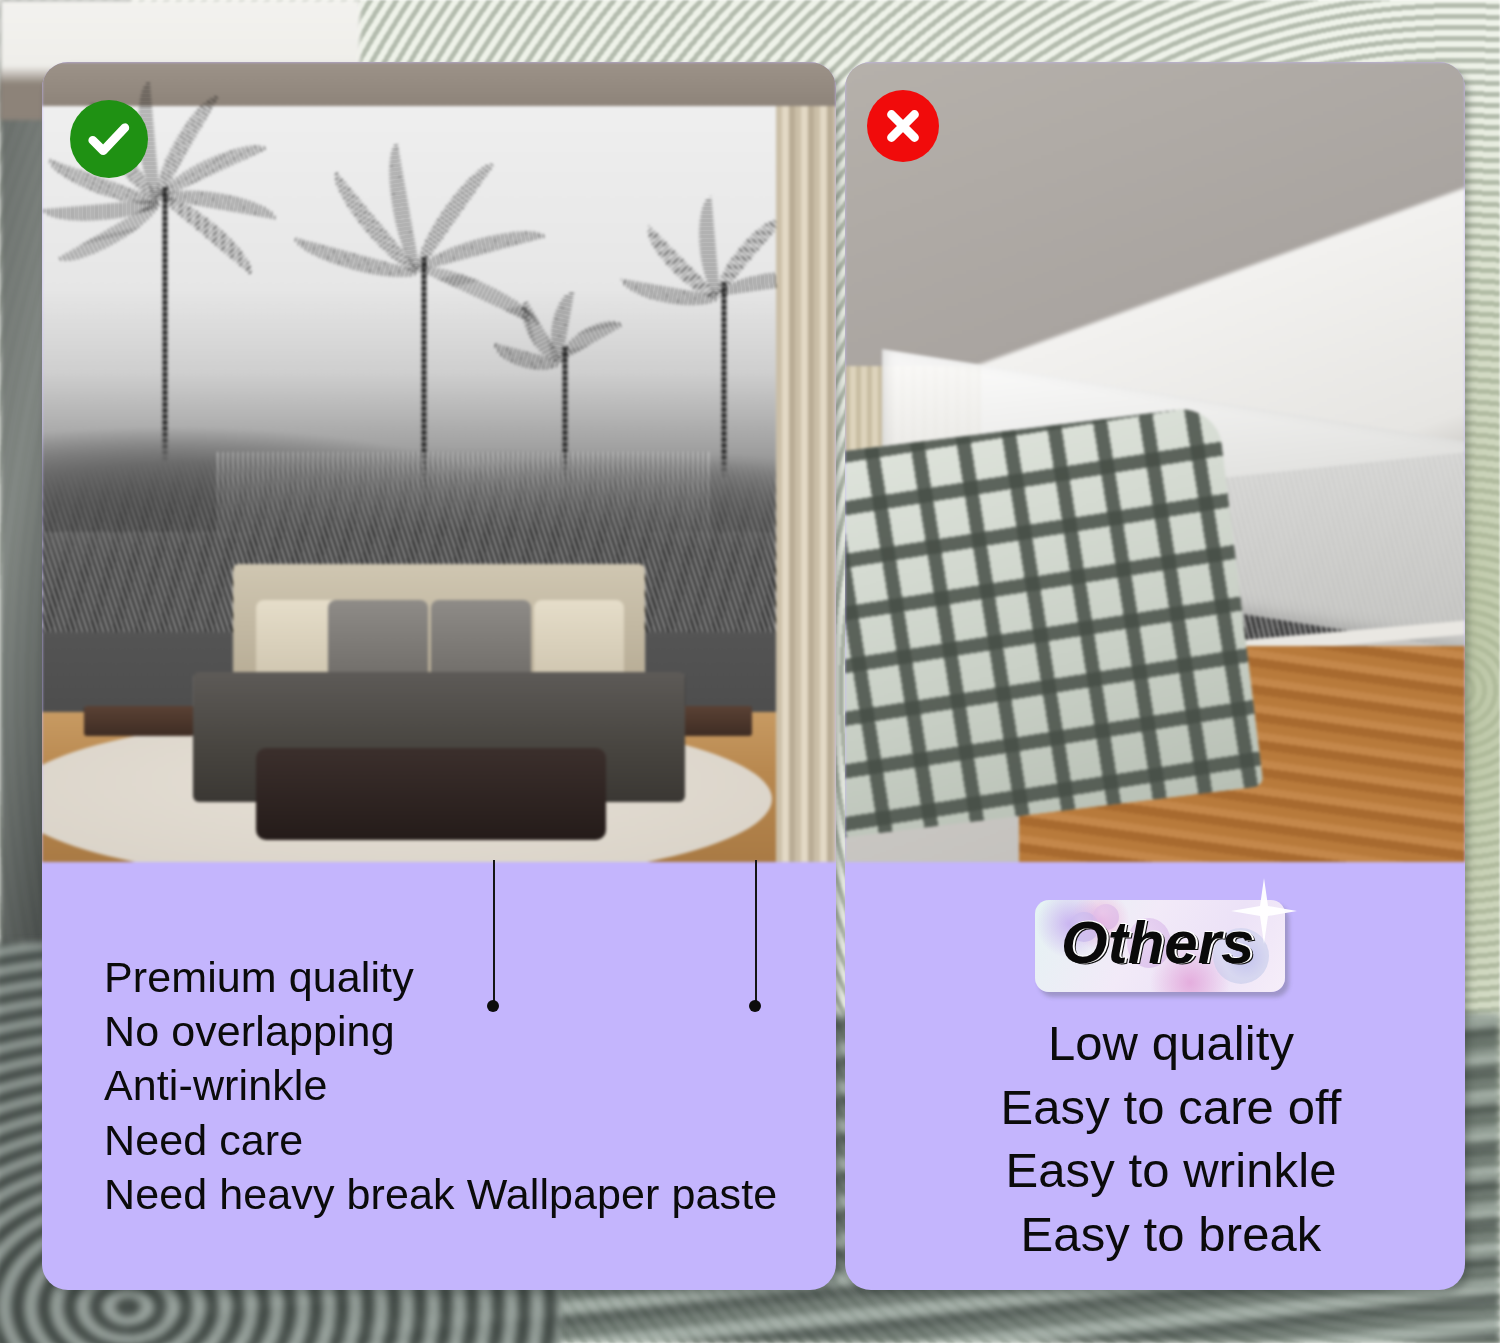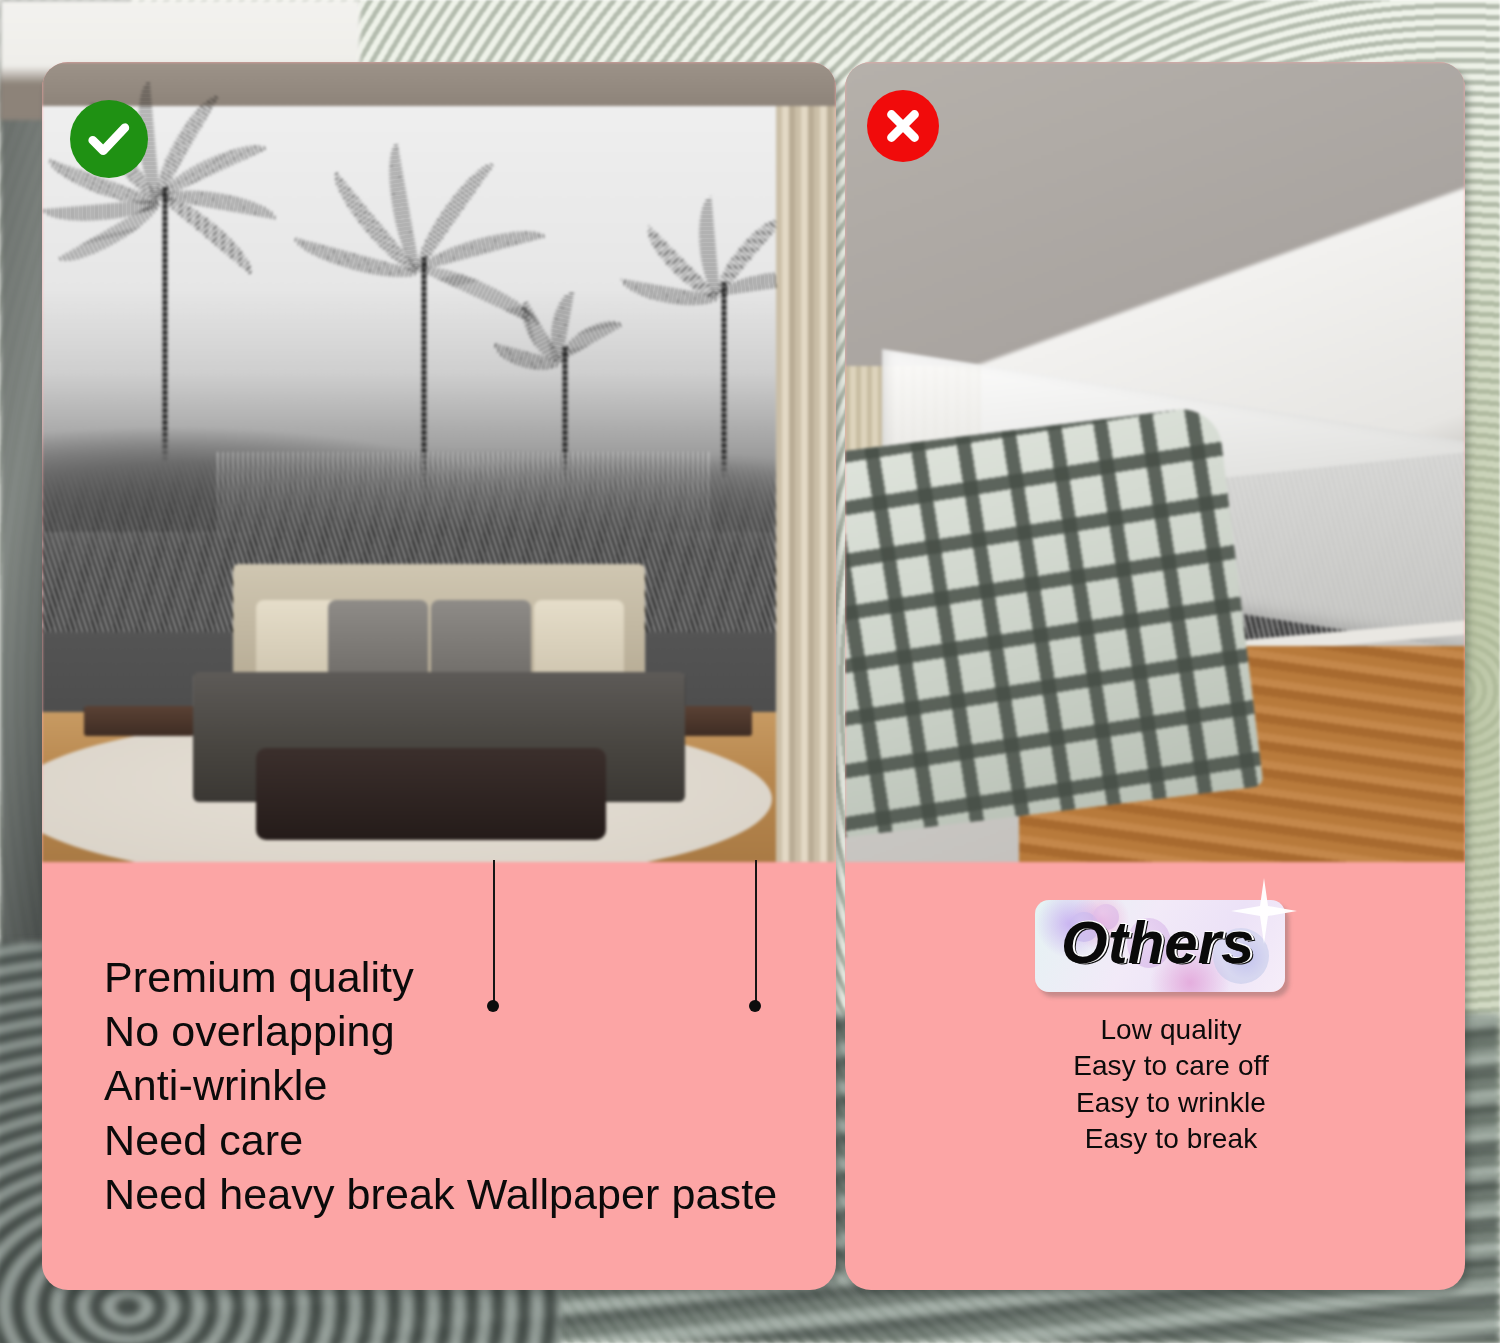--- a/index.html
+++ b/index.html
@@ -54,21 +54,21 @@
   }
   .bg-topleft-photo {
     position: absolute; left:0; top:0; width: 360px; height: 120px;
     background: linear-gradient(180deg,#f3f2ef 0%, #efeeea 55%, #8d8379 70%, #8d8379 100%);
     filter: blur(2px);
   }
 
   
   .panel {
     position: absolute;
-    background: #fca5a5;
+    background: #c4b5fd;
     border-radius: 26px;
     box-shadow: 4px 5px 7px rgba(40,50,45,0.30);
     overflow: hidden;
   }
   #panel-good { left: 42px;  top: 62px;  width: 794px;  height: 1228px; }
   #panel-bad  { left: 845px; top: 62px;  width: 620px;  height: 1228px; }
 
   
   .photo {
     position: absolute; left: 0; top: 0; right: 0;
@@ -233,21 +233,21 @@
   }
   #features-good { padding: 88px 0 0 62px; }
   .feat-line{
     color:#0b0b0b; font-size: 43px; line-height: 1.26;
     letter-spacing: .1px; white-space: nowrap;
   }
 
   #features-bad {
     padding: 0; text-align:center;
   }
-  #features-bad .feat-line{ font-size: 28px; line-height: 1.30; padding-left: 32px; }
+  #features-bad .feat-line{ font-size: 49px; line-height: 1.30; padding-left: 32px; }
 
   
   .tag {
     position:absolute; z-index: 9;
     border-radius: 14px;
     background:
       radial-gradient(circle 34px at 14% 26%, rgba(196,170,240,.85) 0%, rgba(196,170,240,0) 100%),
       radial-gradient(circle 30px at 26% 22%, rgba(240,170,215,.8) 0%, rgba(240,170,215,0) 100%),
       radial-gradient(circle 40px at 62% 90%, rgba(226,160,215,.8) 0%, rgba(226,160,215,0) 100%),
       radial-gradient(circle 22px at 84% 62%, rgba(180,170,240,.8) 0%, rgba(180,170,240,0) 100%),

